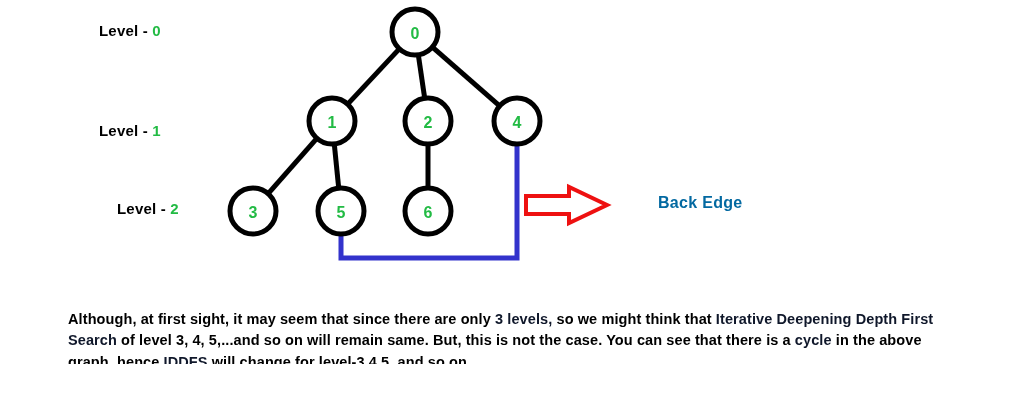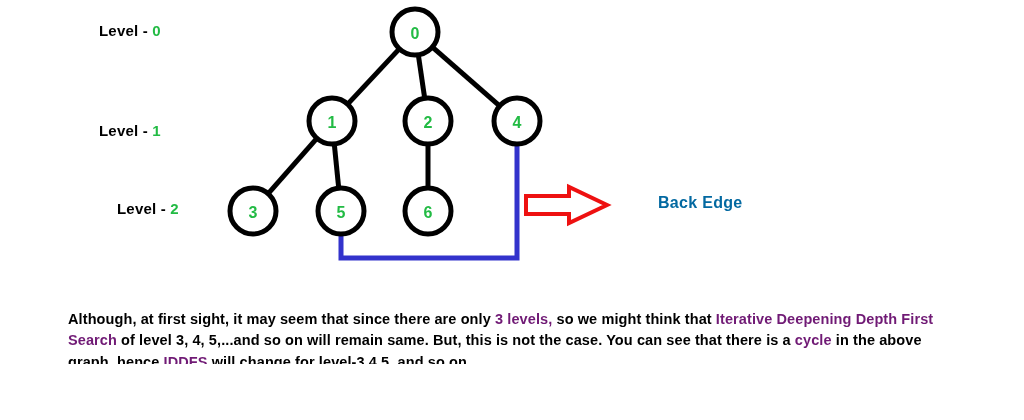--- a/index.html
+++ b/index.html
@@ -98,21 +98,21 @@
     top: 294px;
     width: 880px;
     font-family: "Liberation Sans", sans-serif;
     font-size: 14.5px;
     font-weight: bold;
     line-height: 21.5px;
     color: #000000;
     letter-spacing: 0.1px;
   }
   #paragraph .hl {
-    color: #701a75;
+    color: #0f172a;
   }
 </style>
 </head>
 <body>
 
 <div id="page">
 
   <div class="level-label" id="level-0">
     <span>Level - </span><span class="lvl-num">0</span>
   </div>

